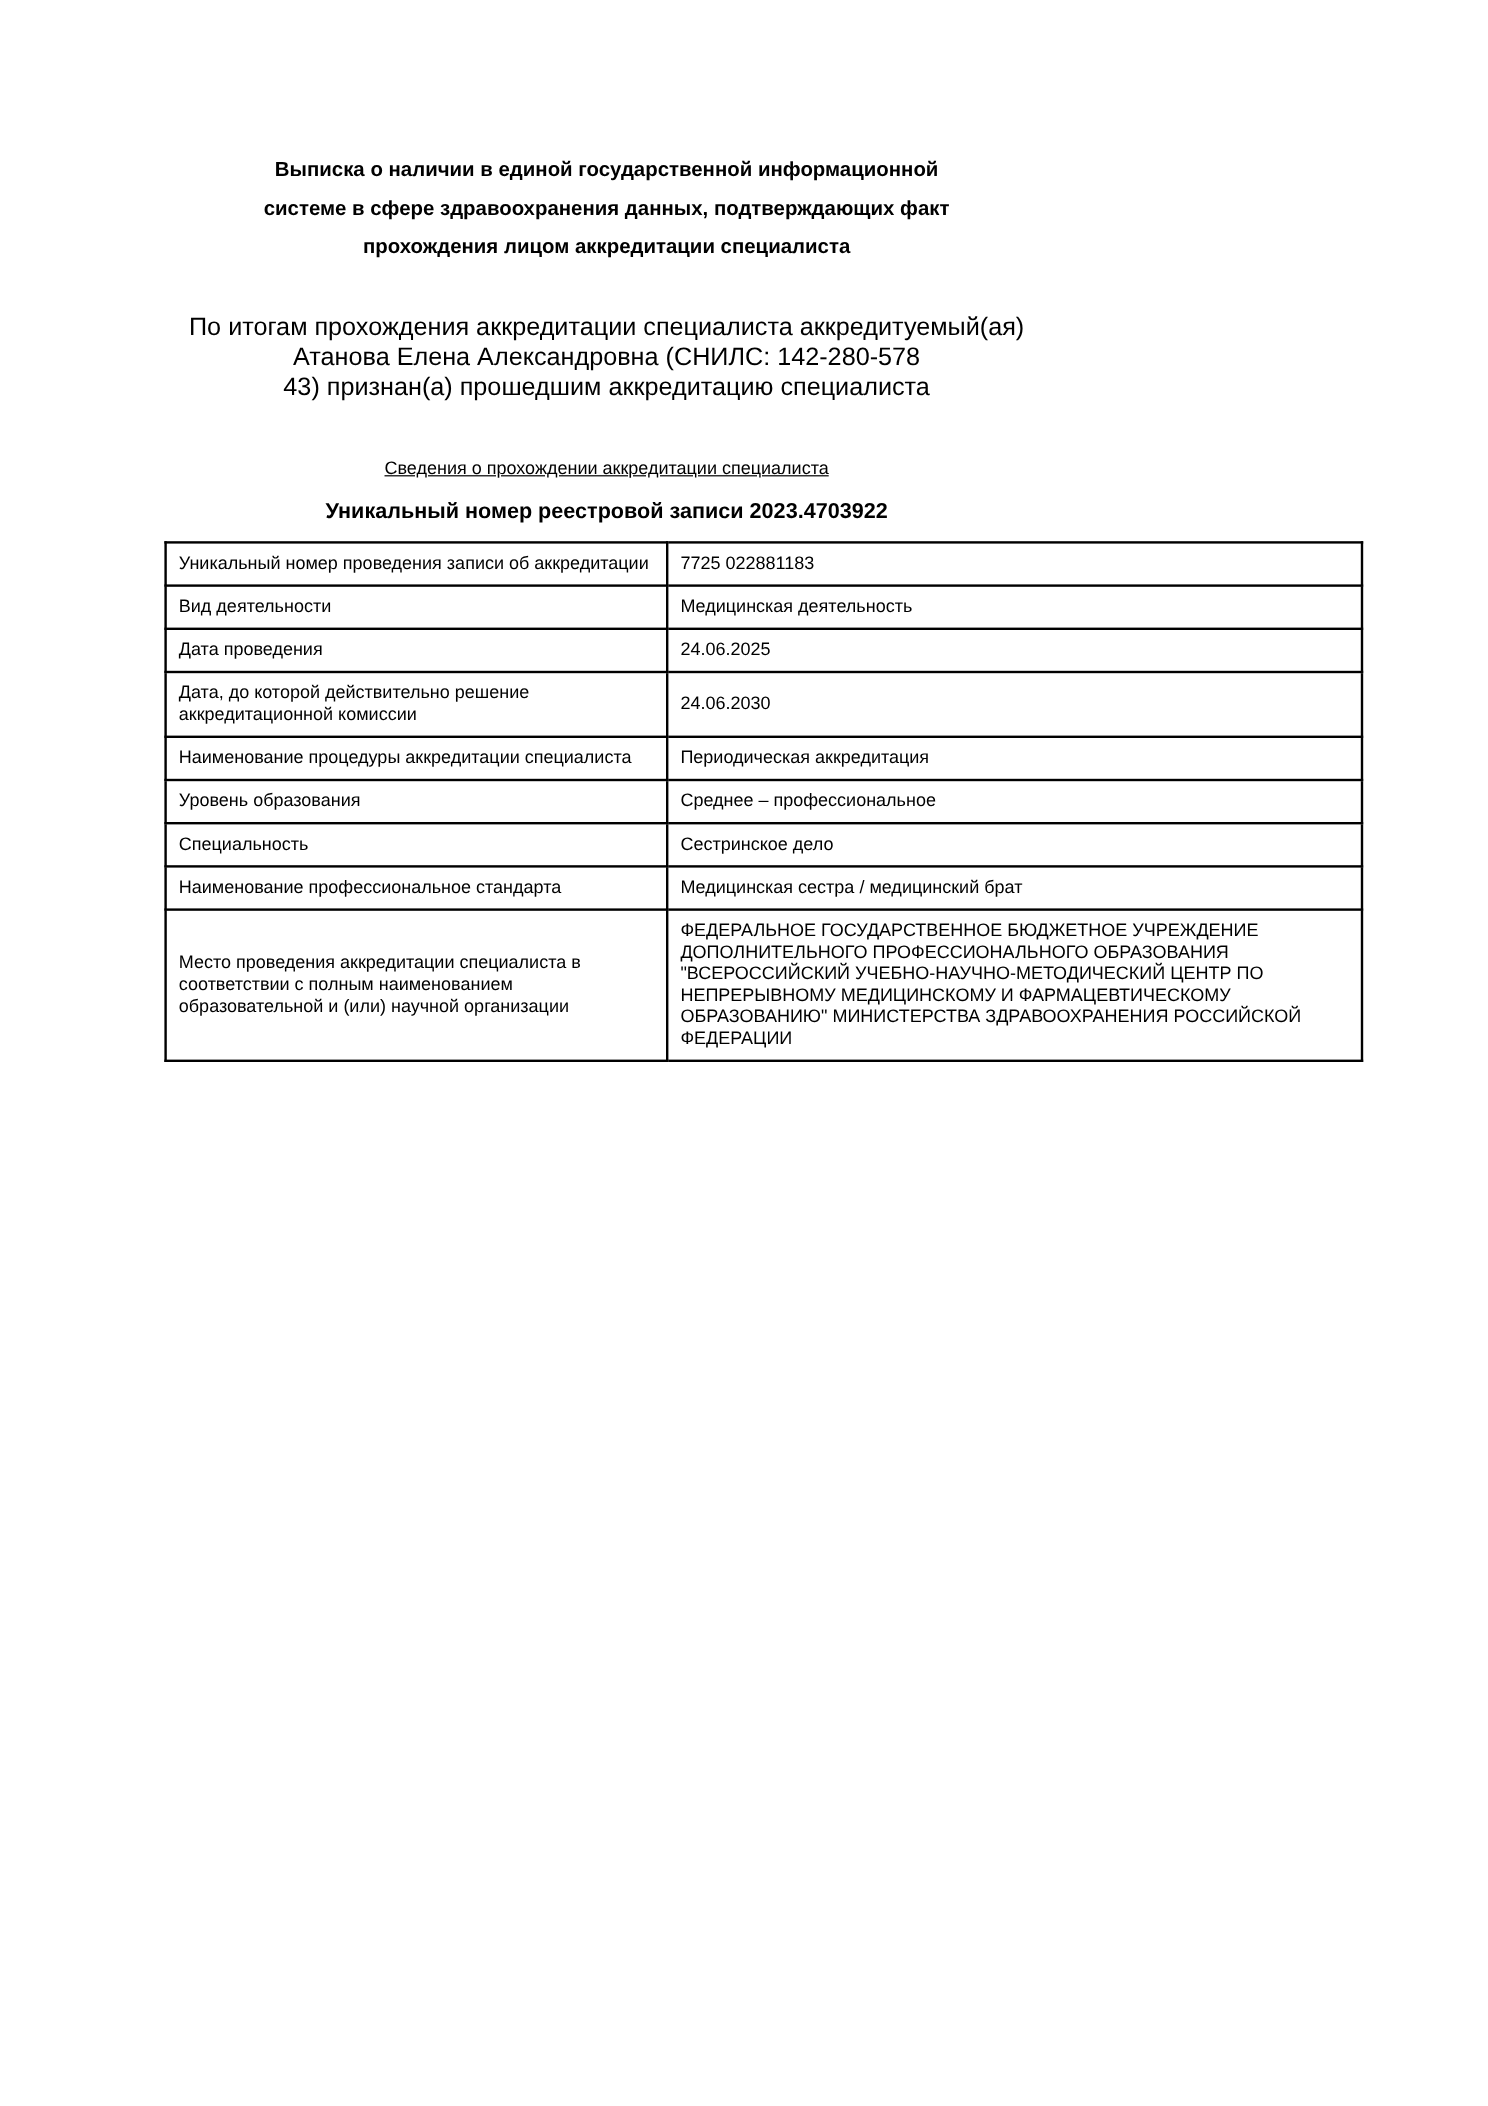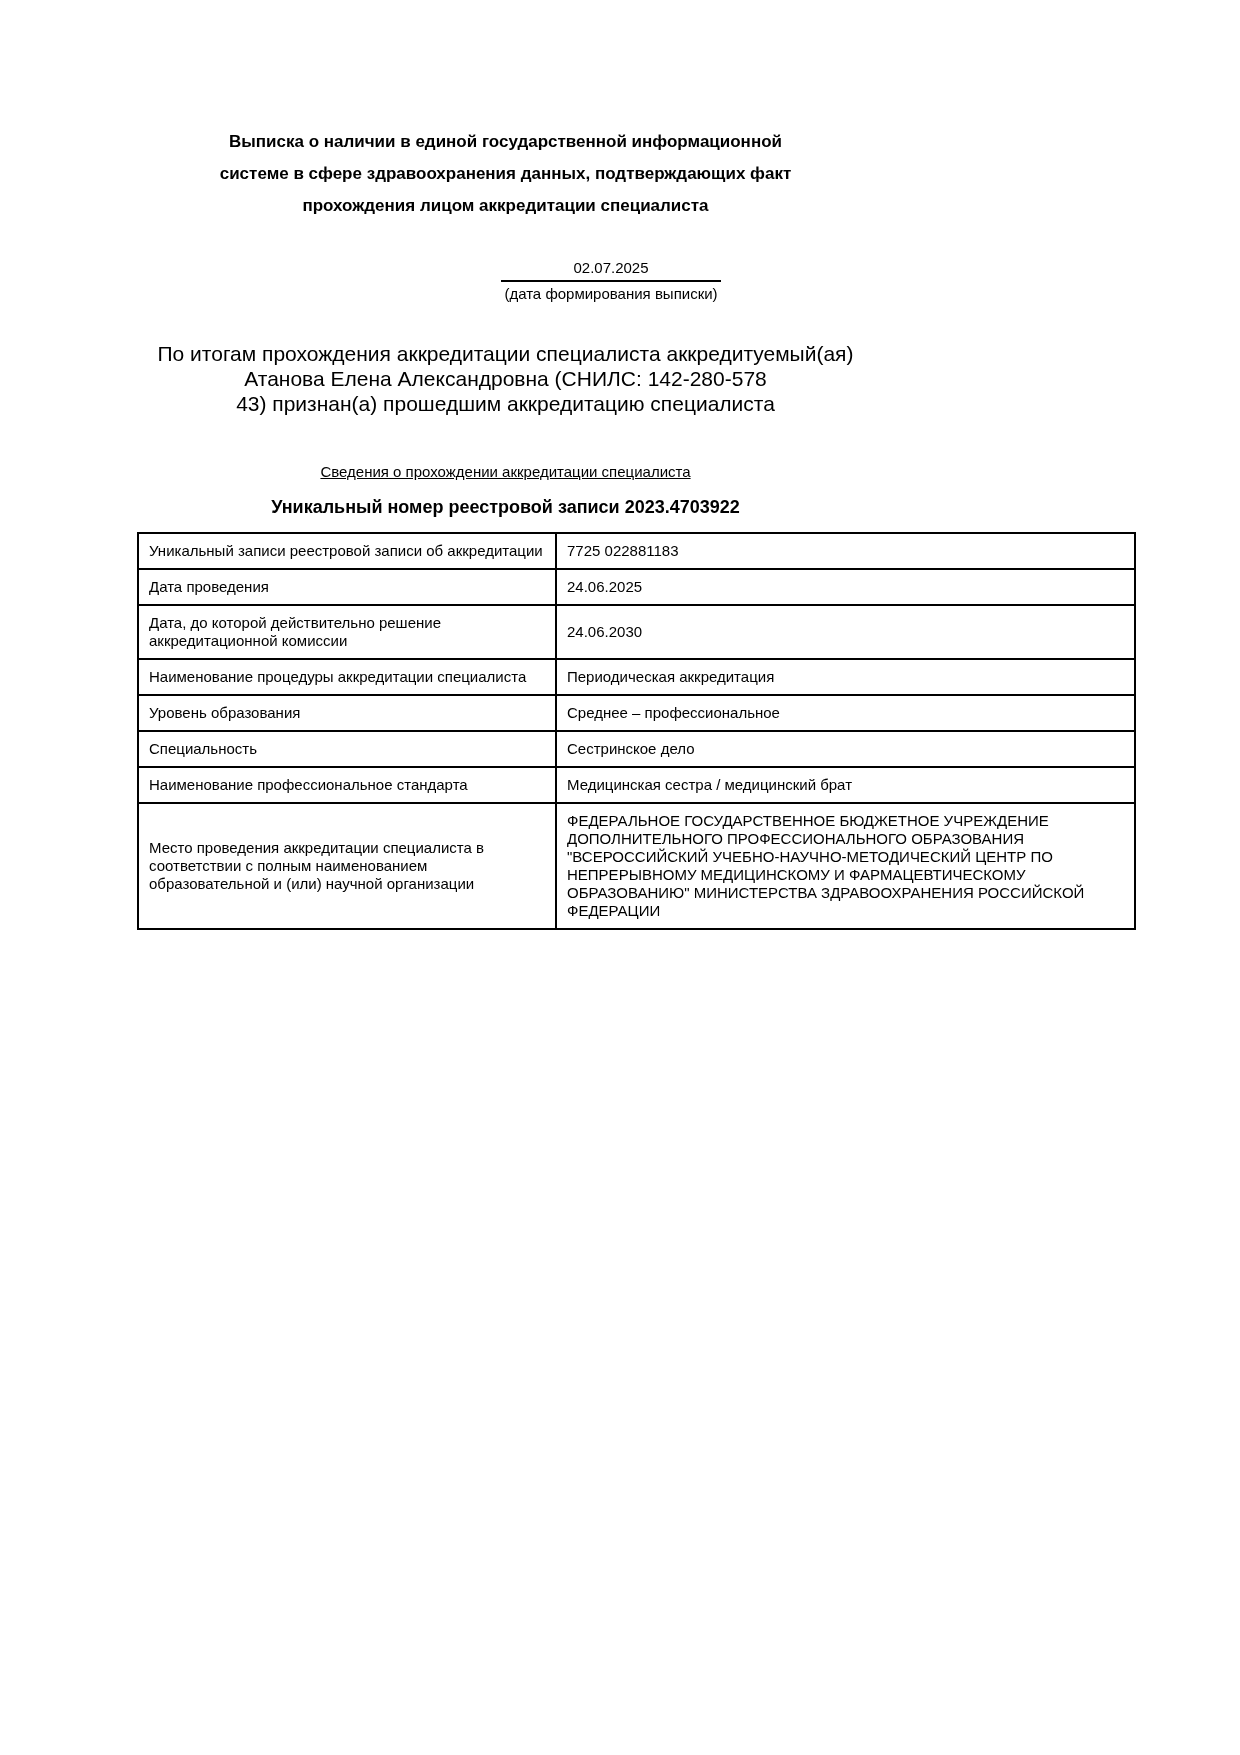--- a/index.html
+++ b/index.html
@@ -82,39 +82,39 @@
 <body>
 
 <div class="page">
 
   <div class="doc-title">
     <div>Выписка о наличии в единой государственной информационной</div>
     <div>системе в сфере здравоохранения данных, подтверждающих факт</div>
     <div>прохождения лицом аккредитации специалиста</div>
   </div>
 
-  <div class="date-block">
-    <span class="date-value">02.07.2025</span>
-    <span class="date-caption">(дата формирования выписки)</span>
-  </div>
 
   <div class="intro">
     <div>По итогам прохождения аккредитации специалиста аккредитуемый(ая) Атанова Елена Александровна (СНИЛС: 142-280-578</div>
     <div>43) признан(а) прошедшим аккредитацию специалиста</div>
   </div>
 
   <div class="section-heading">Сведения о прохождении аккредитации специалиста</div>
 
   <div class="registry-heading">Уникальный номер реестровой записи 2023.4703922</div>
 
   <table class="acc-table">
     <tbody>
       <tr>
-        <td class="label-cell">Уникальный записи реестровой записи об аккредитации</td>
+        <td class="label-cell">Уникальный номер проведения записи об аккредитации</td>
         <td class="value-cell">7725 022881183</td>
+      </tr>
+      <tr>
+        <td class="label-cell">Вид деятельности</td>
+        <td class="value-cell">Медицинская деятельность</td>
       </tr>
       <tr>
         <td class="label-cell">Дата проведения</td>
         <td class="value-cell">24.06.2025</td>
       </tr>
       <tr>
         <td class="label-cell">Дата, до которой действительно решение аккредитационной комиссии</td>
         <td class="value-cell">24.06.2030</td>
       </tr>
       <tr>

